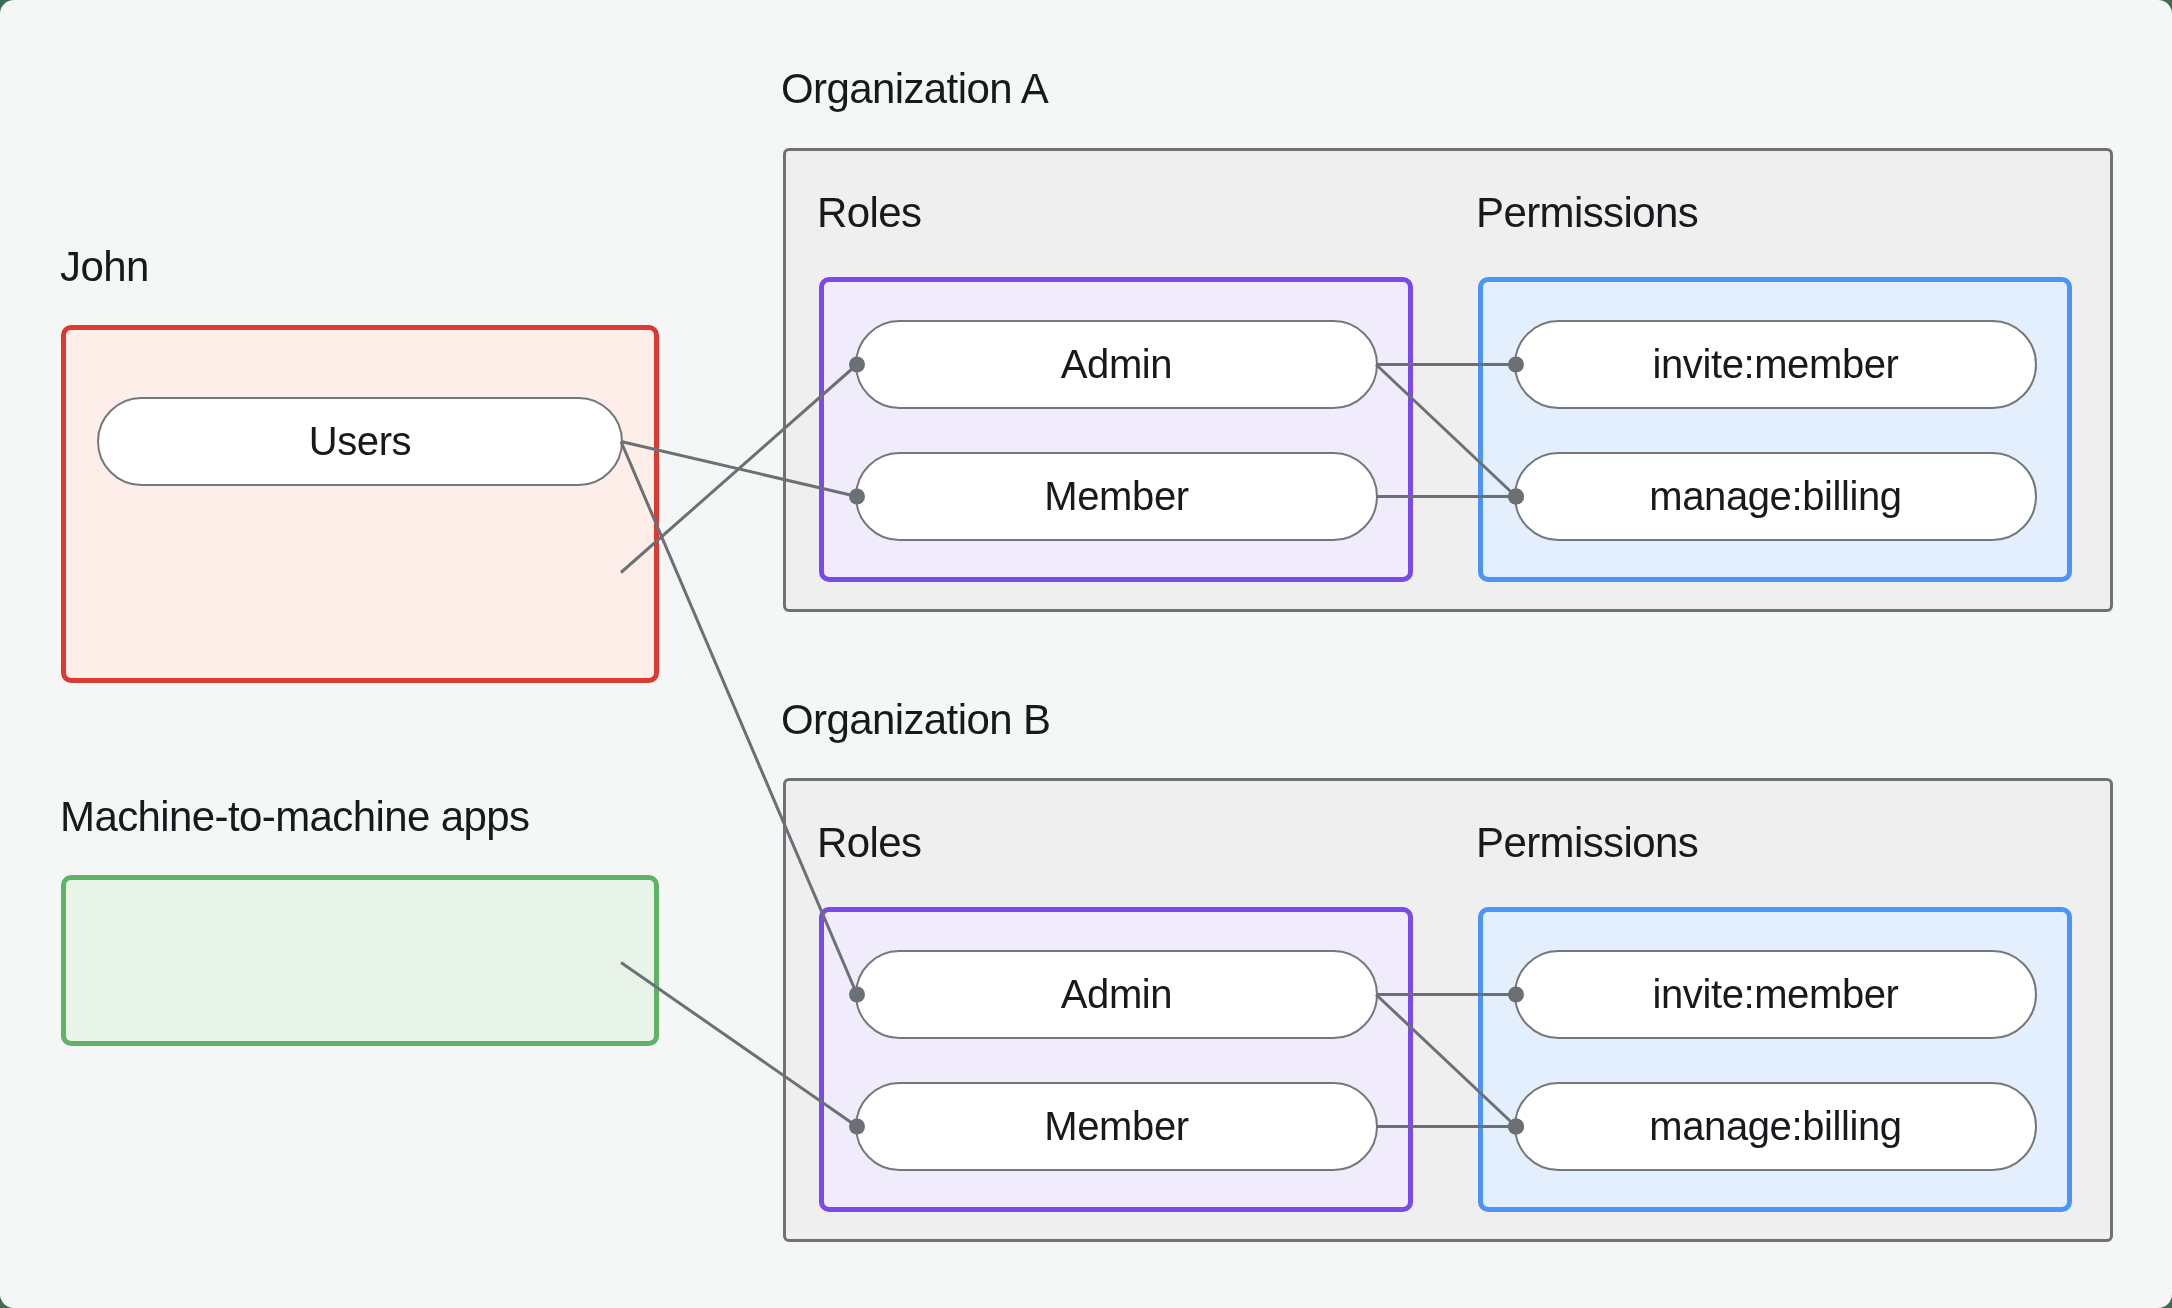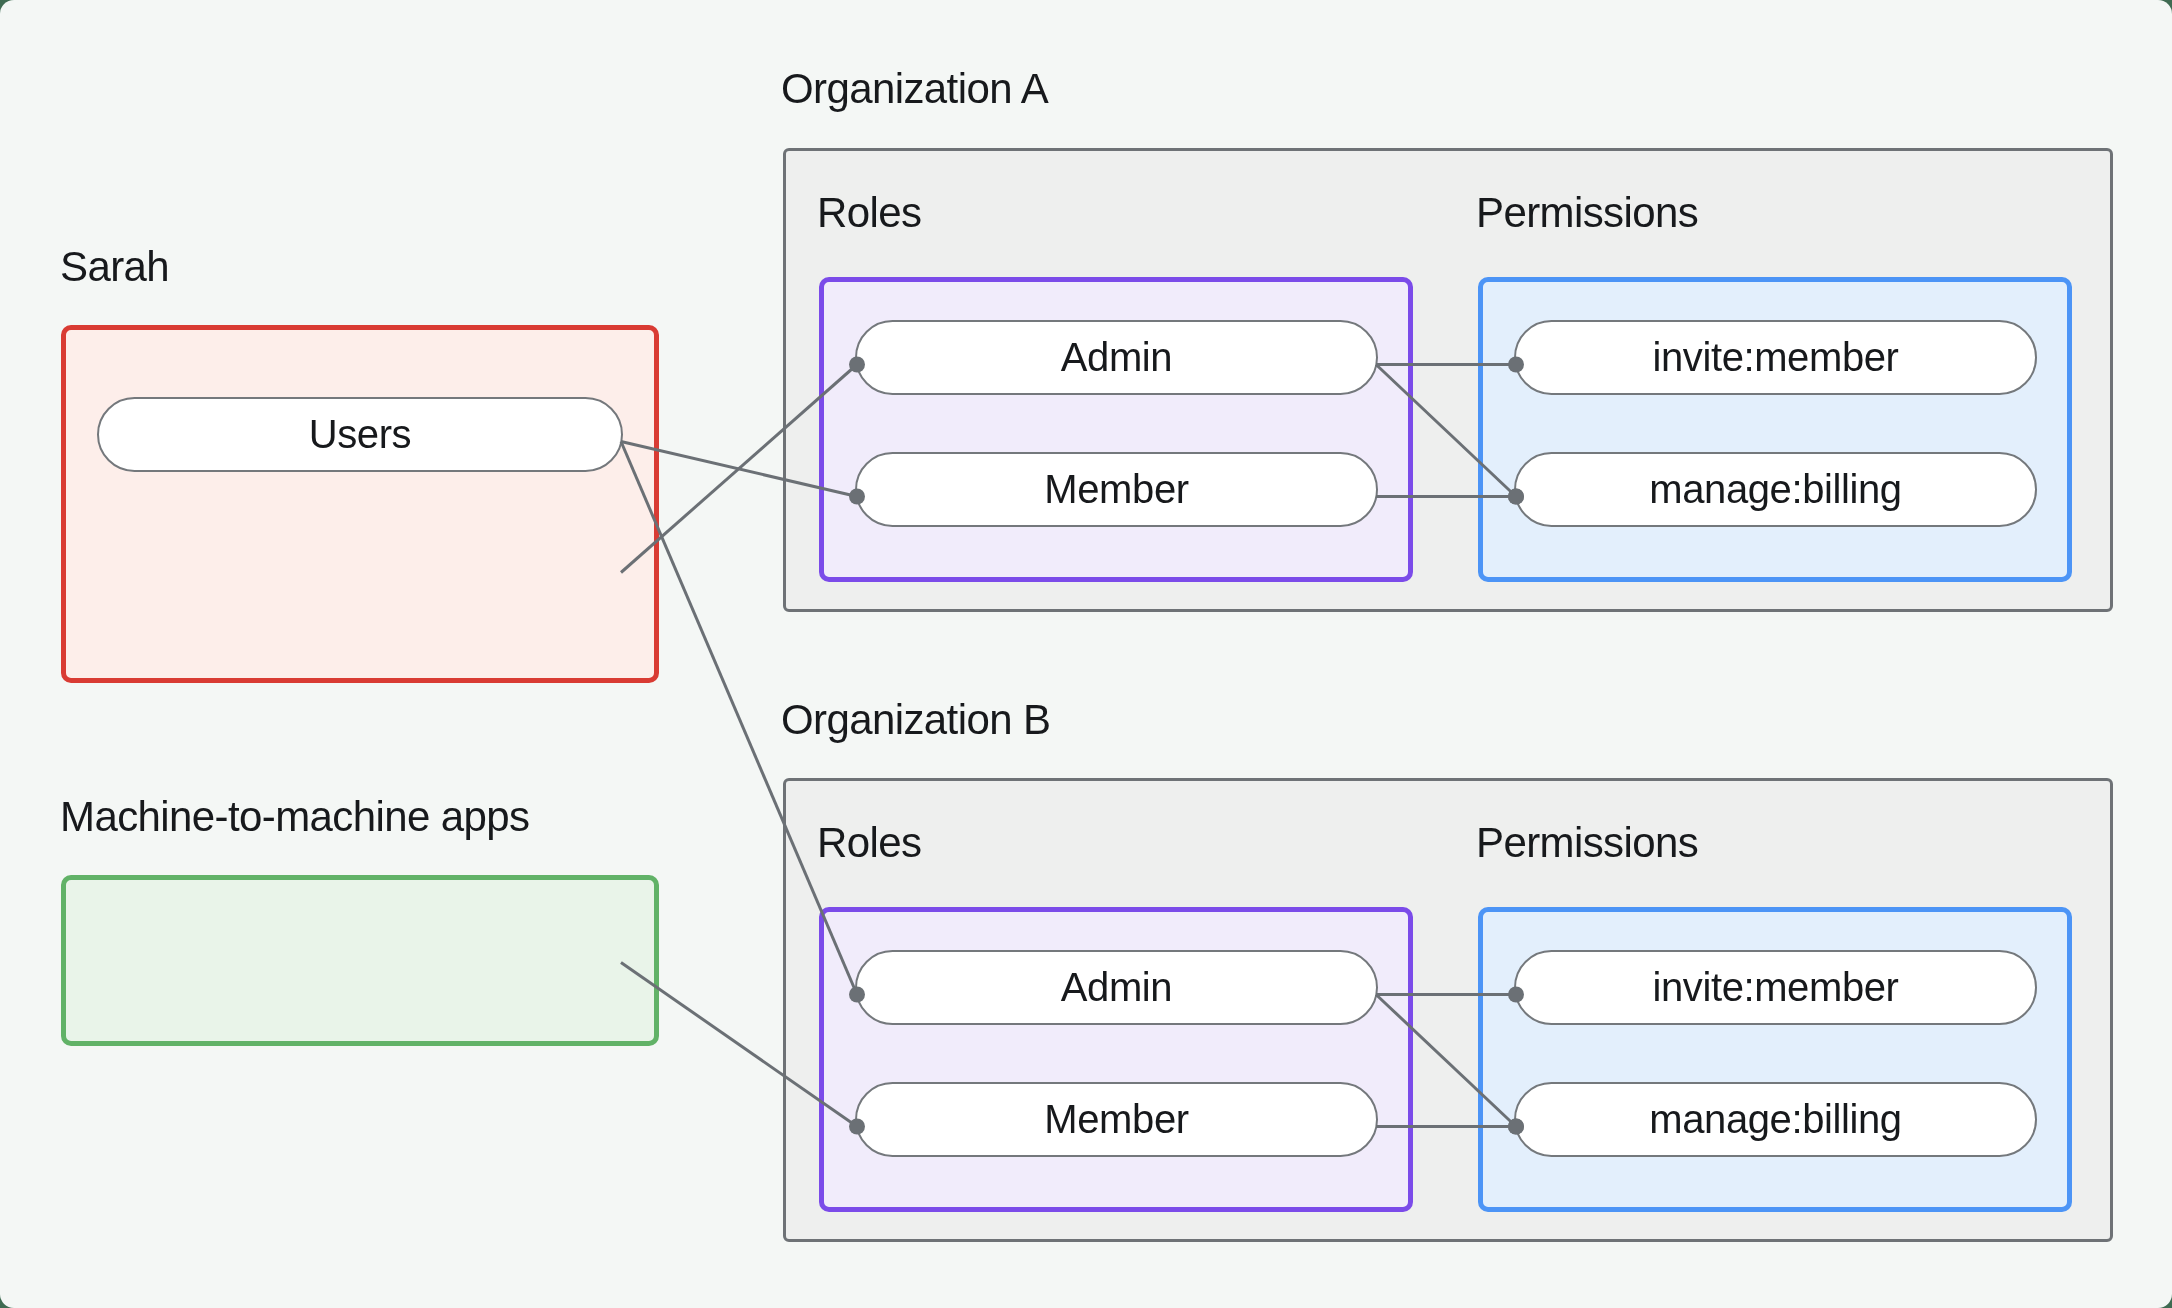--- a/index.html
+++ b/index.html
@@ -50,21 +50,21 @@
     position: absolute;
     border-radius: 10px;
   }
   .users-box   { background: var(--users-bg); border: 5px solid var(--users-border); }
   .m2m-box     { background: var(--m2m-bg);   border: 5px solid var(--m2m-border); }
   .org-box     { background: var(--org-bg);   border: 3px solid var(--org-border); border-radius: 6px; }
   .roles-box   { background: var(--roles-bg); border: 5px solid var(--roles-border); }
   .perms-box   { background: var(--perms-bg); border: 5px solid var(--perms-border); }
   .pill {
     position: absolute;
-    height: 75px;
+    height: 89px;
     background: var(--pill-bg);
     border: 2.5px solid var(--pill-border);
     border-radius: 45px;
     display: flex;
     align-items: center;
     justify-content: center;
     font-size: 40px;
     font-weight: 400;
     letter-spacing: -0.4px;
     color: var(--text);
@@ -76,21 +76,21 @@
     pointer-events: none;
     z-index: 10;
   }
 </style>
 </head>
 <body>
 
 <div id="canvas">
   <div class="panel">
 
-    <div class="section-title" style="left:60px; top:244px;">Sarah</div>
+    <div class="section-title" style="left:60px; top:244px;">John</div>
     <div class="section-title" style="left:60px; top:794px;">Machine-to-machine apps</div>
     <div class="section-title" style="left:781px; top:66px;">Organization A</div>
     <div class="section-title" style="left:781px; top:697px;">Organization B</div>
 
     <div class="container-box users-box" style="left:61px; top:325px; width:598px; height:358px;"></div>
 
     <div class="container-box m2m-box" style="left:61px; top:875px; width:598px; height:171px;"></div>
 
     <div class="container-box org-box" style="left:783px; top:148px; width:1330px; height:464px;"></div>
     <div class="section-title" style="left:817px; top:190px;">Roles</div>

